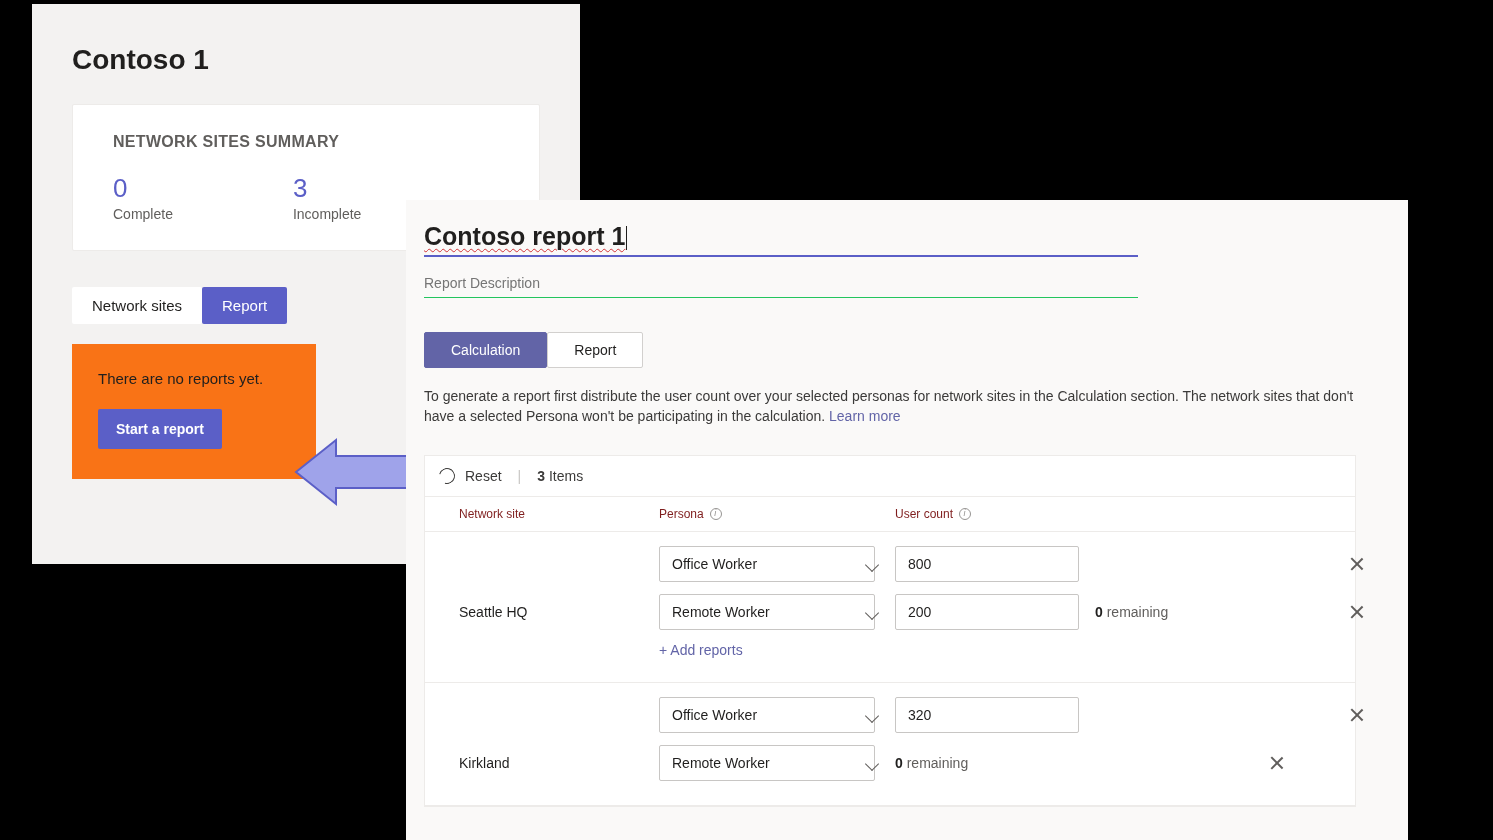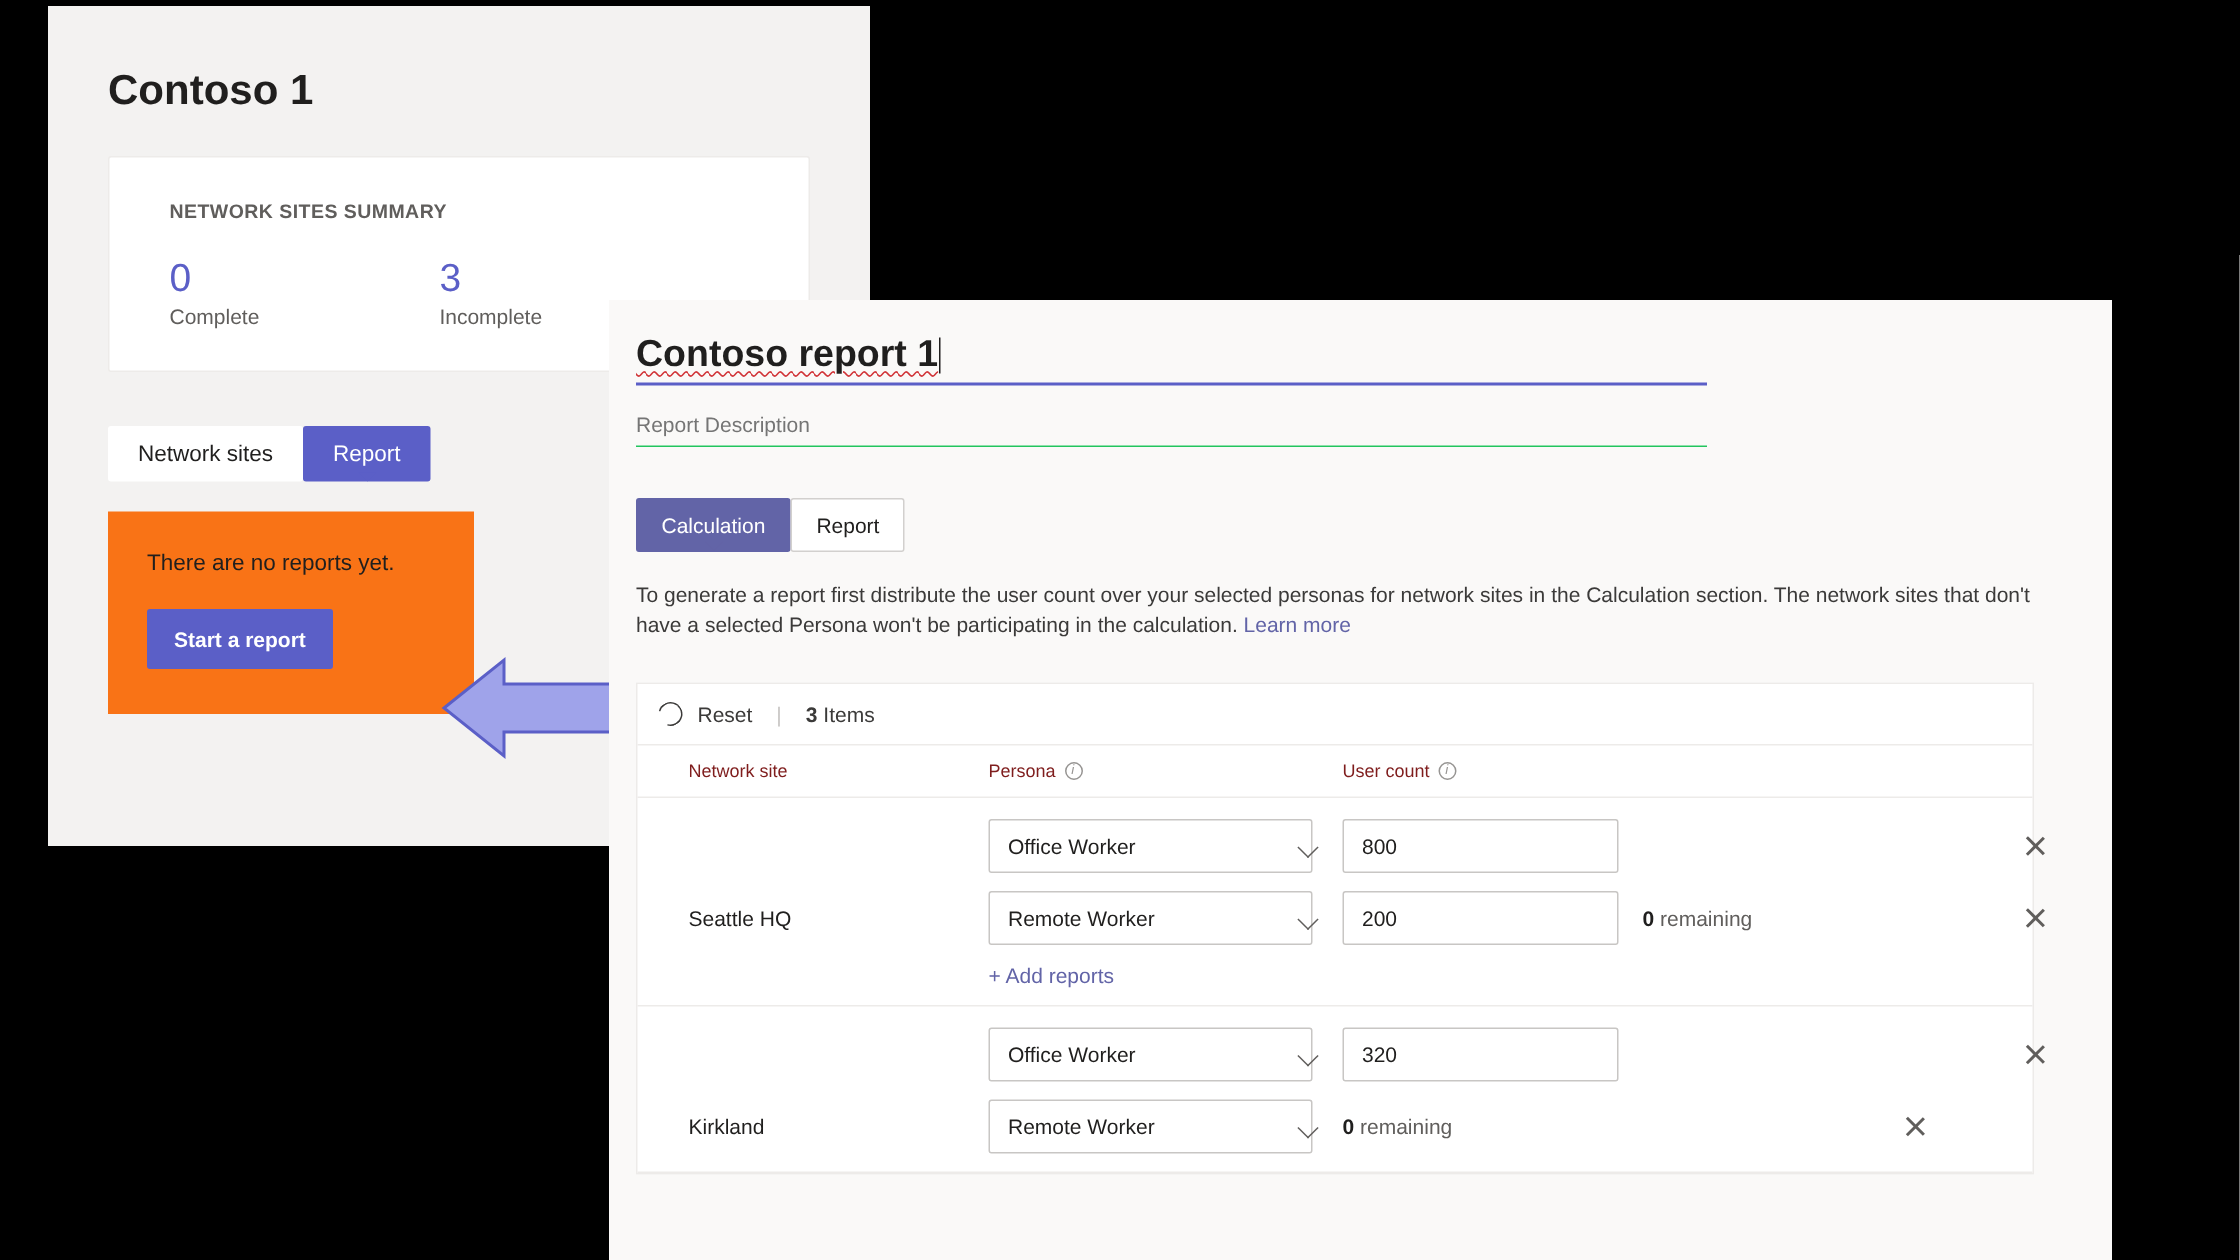--- a/index.html
+++ b/index.html
@@ -8,21 +8,21 @@
   
   .panel-left {
     position: absolute; top: 4px; left: 32px; width: 548px; height: 560px;
     background: #f3f2f1; padding: 40px 40px 30px 40px;
   }
   .panel-left h1 { font-size: 28px; font-weight: 700; color: #201f1e; margin-bottom: 28px; }
   .summary-card {
     background: #fff; border: 1px solid #edebe9; border-radius: 2px;
     padding: 28px 40px; margin-bottom: 36px;
   }
-  .summary-title { font-size: 13px; font-weight: 600; letter-spacing: .3px; color: #605e5c; margin-bottom: 22px; }
+  .summary-title { font-size: 16px; font-weight: 600; letter-spacing: .3px; color: #605e5c; margin-bottom: 22px; }
   .summary-row { display: flex; gap: 120px; }
   .metric-val { font-size: 26px; font-weight: 400; color: #5b5fc7; }
   .metric-lbl { font-size: 14px; color: #605e5c; margin-top: 2px; }
 
   .left-tabs { display: flex; gap: 0; margin-bottom: 20px; }
   .left-tab { padding: 10px 20px; font-size: 15px; border-radius: 2px; cursor: pointer; }
   .left-tab.unsel { background: #fff; color: #201f1e; }
   .left-tab.sel { background: #5b5fc7; color: #fff; position: relative; }
   .left-tab.sel::after {
     content: ""; position: absolute; bottom: -6px; left: 50%; transform: translateX(-50%);
@@ -50,21 +50,21 @@
     width: 714px; border: none; border-bottom: 2px solid #5b5fc7; background: transparent;
     font-size: 25px; font-weight: 700; color: #201f1e; padding: 2px 0 4px 0; outline: none;
   }
   .spellwave { text-decoration: underline wavy #d13438 1px; text-underline-offset: 3px; }
   .report-desc {
     width: 714px; border: none; border-bottom: 1px solid #22c55e; background: transparent;
     font-size: 14px; color: #0f172a; padding: 14px 0 6px 0; outline: none; margin-top: 4px;
   }
 
   .right-tabs { display: flex; margin-top: 34px; width: 176px; }
-  .right-tab { padding: 9px 16px; font-size: 14px; border-radius: 2px; cursor: pointer; border: 1px solid #d2d0ce; position: relative; }
+  .right-tab { padding: 9px 26px; font-size: 14px; border-radius: 2px; cursor: pointer; border: 1px solid #d2d0ce; position: relative; }
   .right-tab.sel { background: #6264a7; color: #fff; border-color: #6264a7; }
   .right-tab.sel::after {
     content:""; position:absolute; bottom:-6px; left:50%; transform:translateX(-50%);
     border:6px solid transparent; border-top-color:#6264a7;
   }
   .right-tab.unsel { background: #fff; color: #201f1e; }
 
   .instruction { font-size: 14px; color: #3b3a39; margin-top: 18px; line-height: 1.45; max-width: 930px;}
   .instruction a { color: #6264a7; text-decoration: none; cursor: pointer; }
 
@@ -72,21 +72,21 @@
   .tbar { display: flex; align-items: center; gap: 10px; padding: 12px 14px; border-bottom: 1px solid #edebe9; font-size: 14px; color: #3b3a39;}
   .reset-icn { width:16px; height:16px; border:1.5px solid #3b3a39; border-radius:50%; border-left-color:transparent; transform:rotate(-30deg); }
   .tbar .sep { color:#c8c6c4; margin:0 6px; }
   .tbar .cnt b { font-weight:600; }
 
   .thead { display:grid; grid-template-columns: 200px 236px 200px 200px 80px; padding: 10px 34px; font-size: 12px; color:#7f1d1d; border-bottom:1px solid #edebe9;}
   .thead .hcell { display:flex; align-items:center; gap:6px; }
   .info-icn { width:12px; height:12px; border:1px solid #979593; border-radius:50%; position:relative;}
   .info-icn::after{content:"i"; position:absolute; top:-1px; left:3.5px; font-size:9px; color:#979593; font-style:italic;}
 
-  .site-block { border-bottom:1px solid #edebe9; padding: 14px 34px 0 34px; }
+  .site-block { border-bottom:1px solid #edebe9; padding: 14px 34px 12px 34px; }
   .row { display:grid; grid-template-columns: 200px 236px 200px 200px 80px; align-items:center; margin-bottom:12px; }
   .site-name { font-size:14px; color:#201f1e; }
   .persona-sel { position:relative; }
   .persona-field {
     width: 216px; height: 36px; border:1px solid #c8c6c4; border-radius:2px; background:#fff;
     padding: 0 30px 0 12px; font-size:14px; color:#201f1e; display:flex; align-items:center; cursor:pointer;
   }
   .chev { position:absolute; right:18px; top:14px; width:10px; height:10px; border-right:1.5px solid #605e5c; border-bottom:1.5px solid #605e5c; transform:rotate(45deg); pointer-events:none;}
   .count-in {
     width:184px; height:36px; border:1px solid #c8c6c4; border-radius:2px; padding:0 12px; font-size:14px; color:#201f1e; outline:none;

